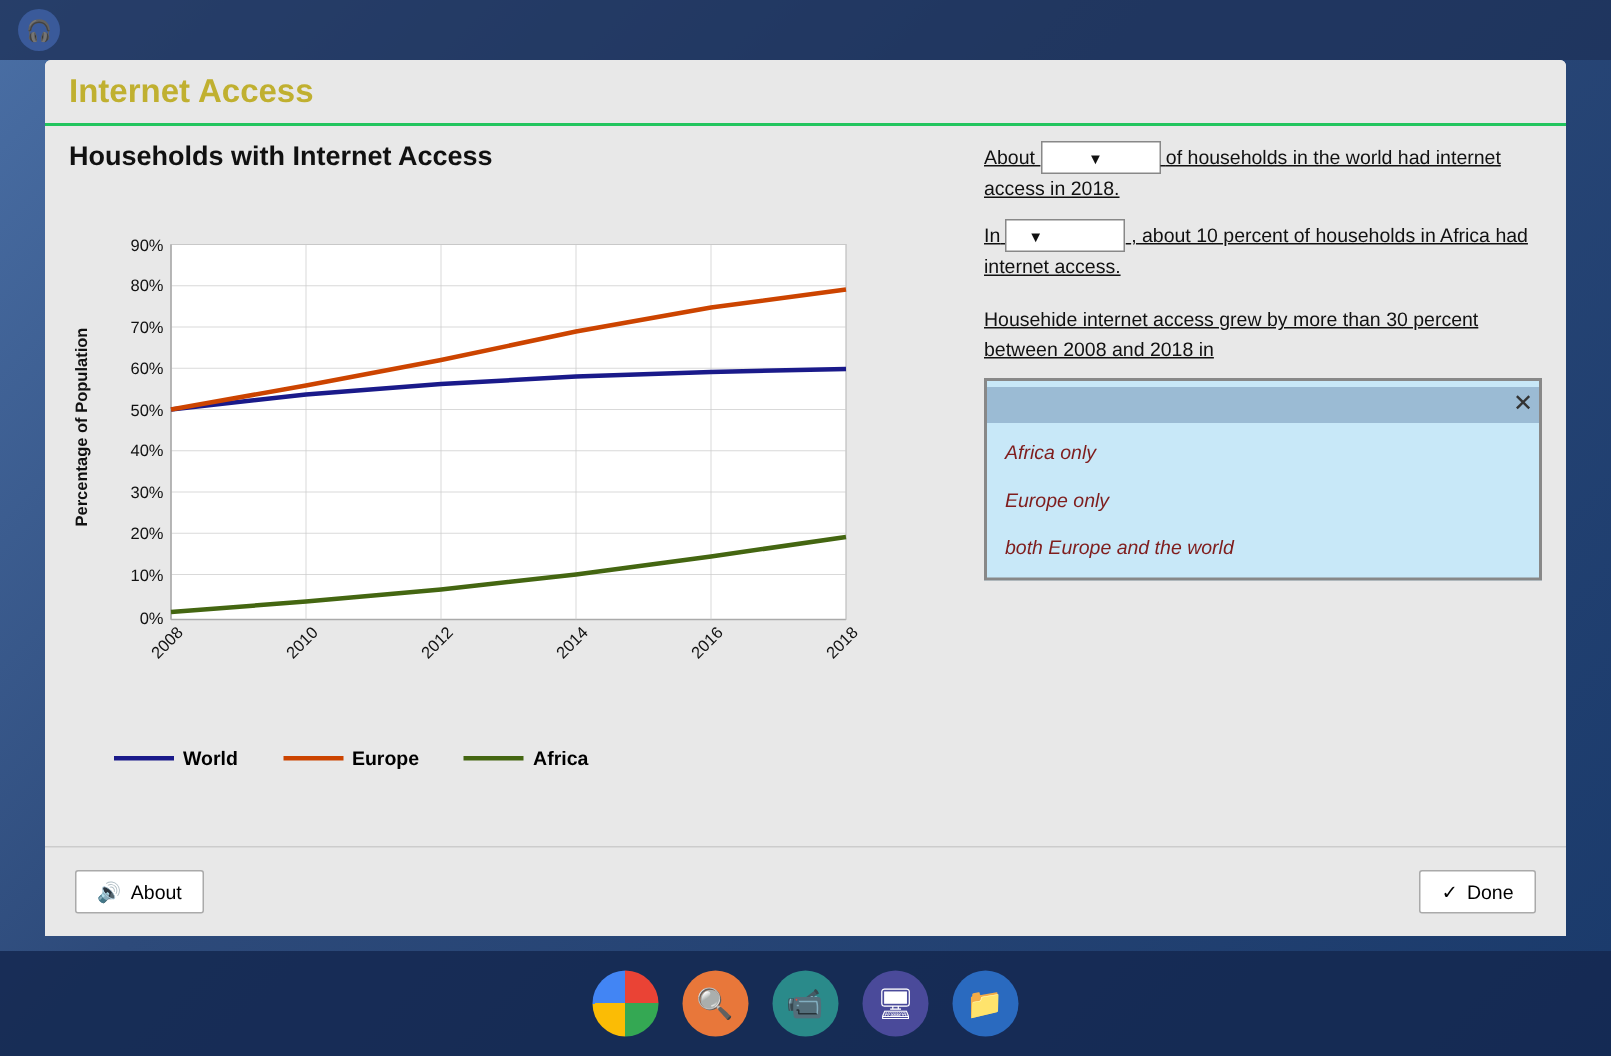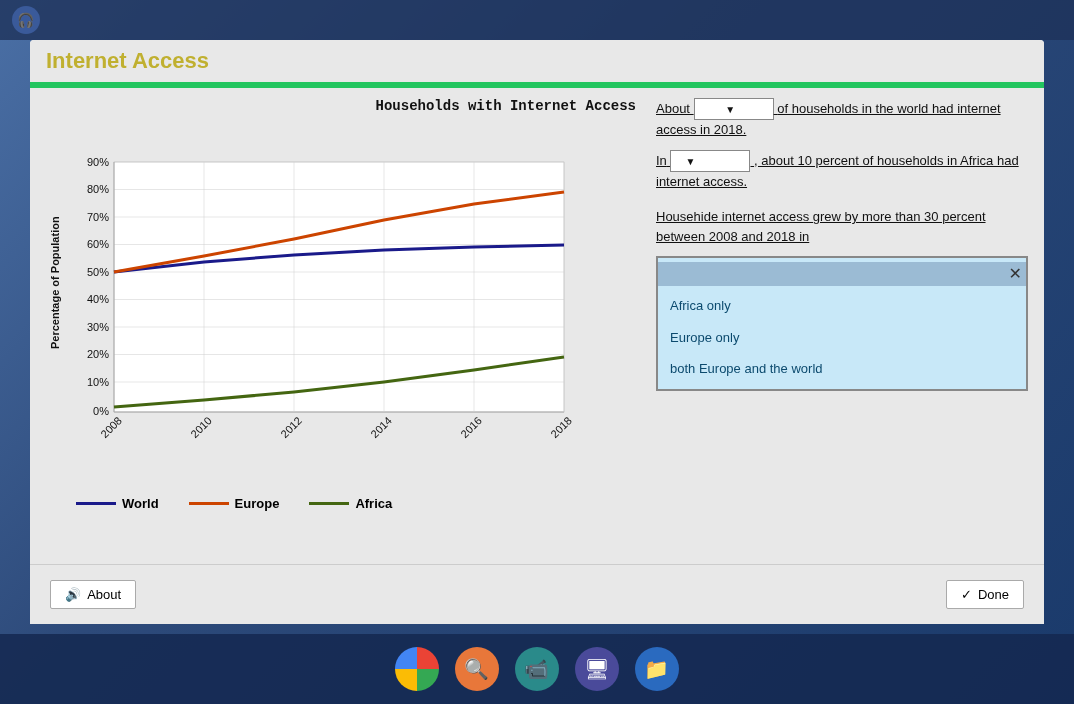--- a/index.html
+++ b/index.html
@@ -42,21 +42,21 @@
       bottom: 80px;
       background: #e8e8e8;
       border-radius: 4px;
       overflow: hidden;
     }
 
     
     .page-header {
       background: #e8e8e8;
       padding: 8px 16px;
-      border-bottom: 6px solid #22c55e;
+      border-bottom: 2px solid #22c55e;
     }
     .page-title {
       color: #c0b030;
       font-size: 22px;
       font-weight: bold;
     }
 
     
     .content-area {
       display: flex;
@@ -64,26 +64,25 @@
       gap: 20px;
       background: #e8e8e8;
     }
 
     
     .chart-section {
       flex: 0 0 590px;
     }
 
     .chart-title {
-      font-size: 14px;
+      font-size: 18px;
       font-weight: bold;
-      text-align: right;
+      text-align: left;
       margin-bottom: 6px;
       color: #111;
-      font-family: Liberation Mono, monospace;
     }
 
     .chart-container {
       display: flex;
       gap: 0;
     }
 
     .y-axis-label {
       writing-mode: vertical-rl;
       transform: rotate(180deg);
@@ -172,21 +171,22 @@
     .dropdown-close {
       font-size: 16px;
       cursor: pointer;
       color: #333;
     }
 
     .dropdown-option {
       padding: 6px 12px;
       font-size: 13px;
       cursor: pointer;
-      color: #0c4a6e;
+      color: #7f1d1d;
+      font-style: italic;
     }
 
     
     .bottom-bar {
       position: absolute;
       bottom: 80px;
       left: 30px;
       right: 30px;
       height: 60px;
       background: #e8e8e8;

